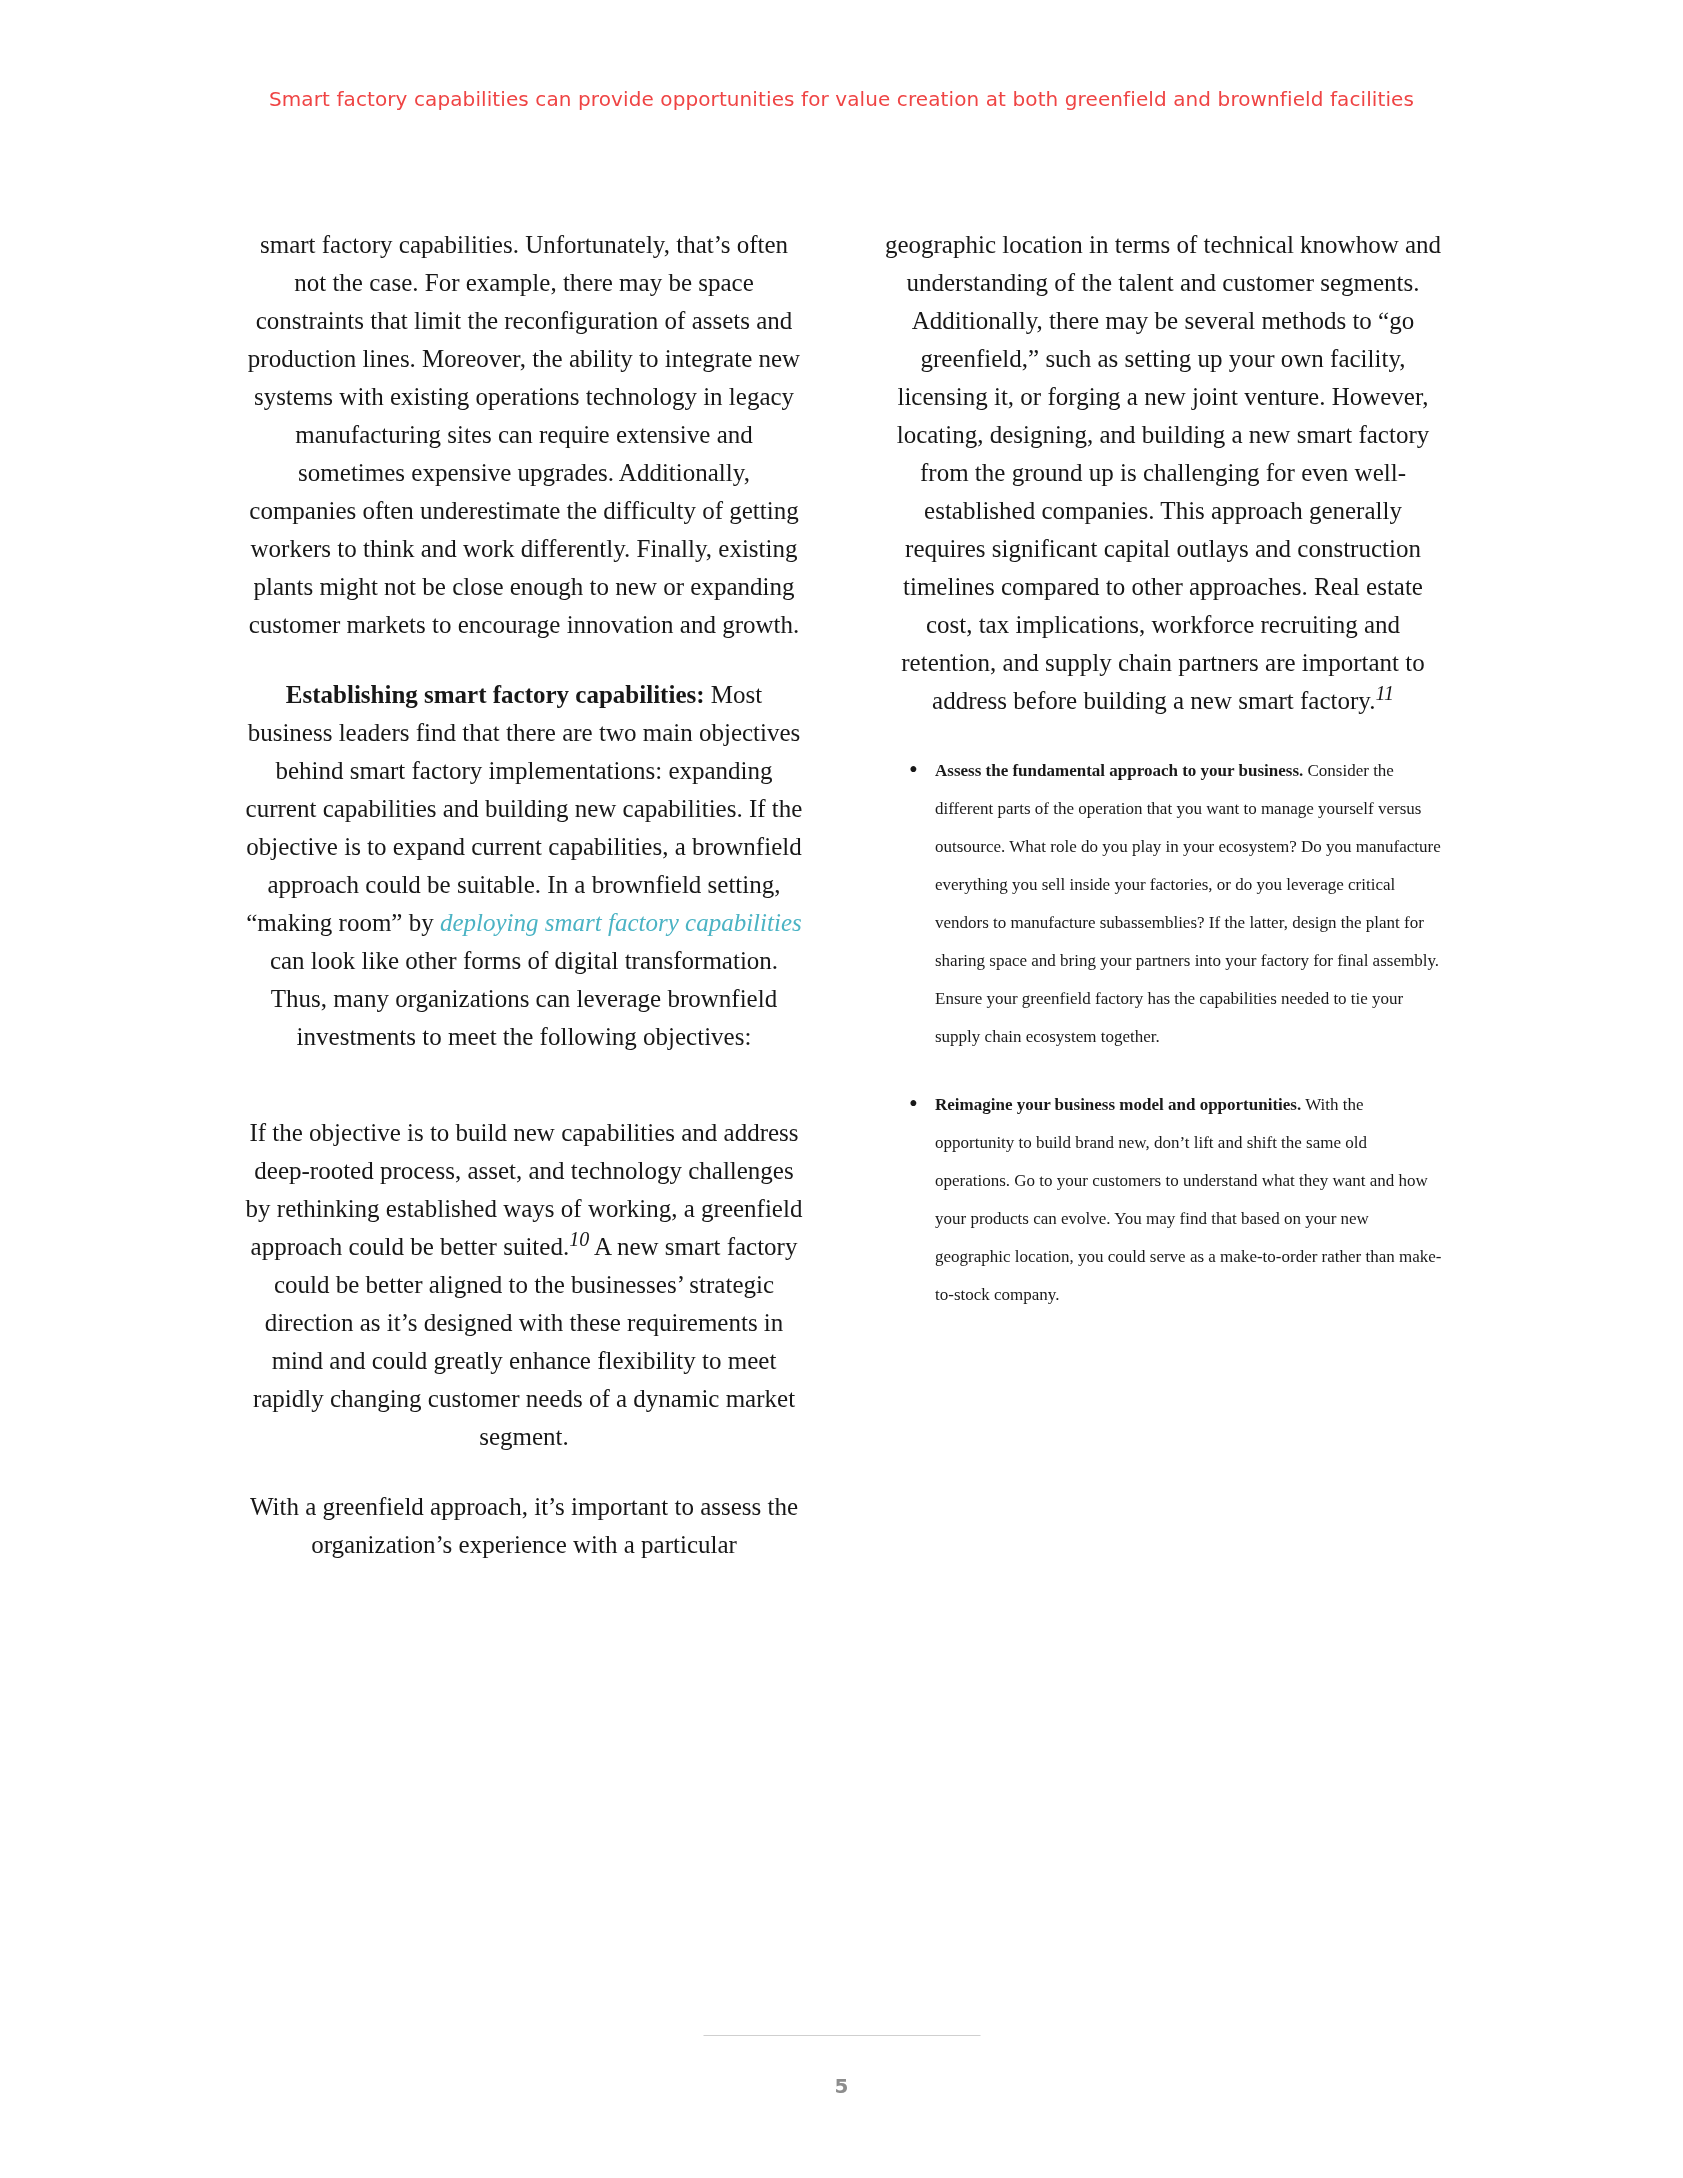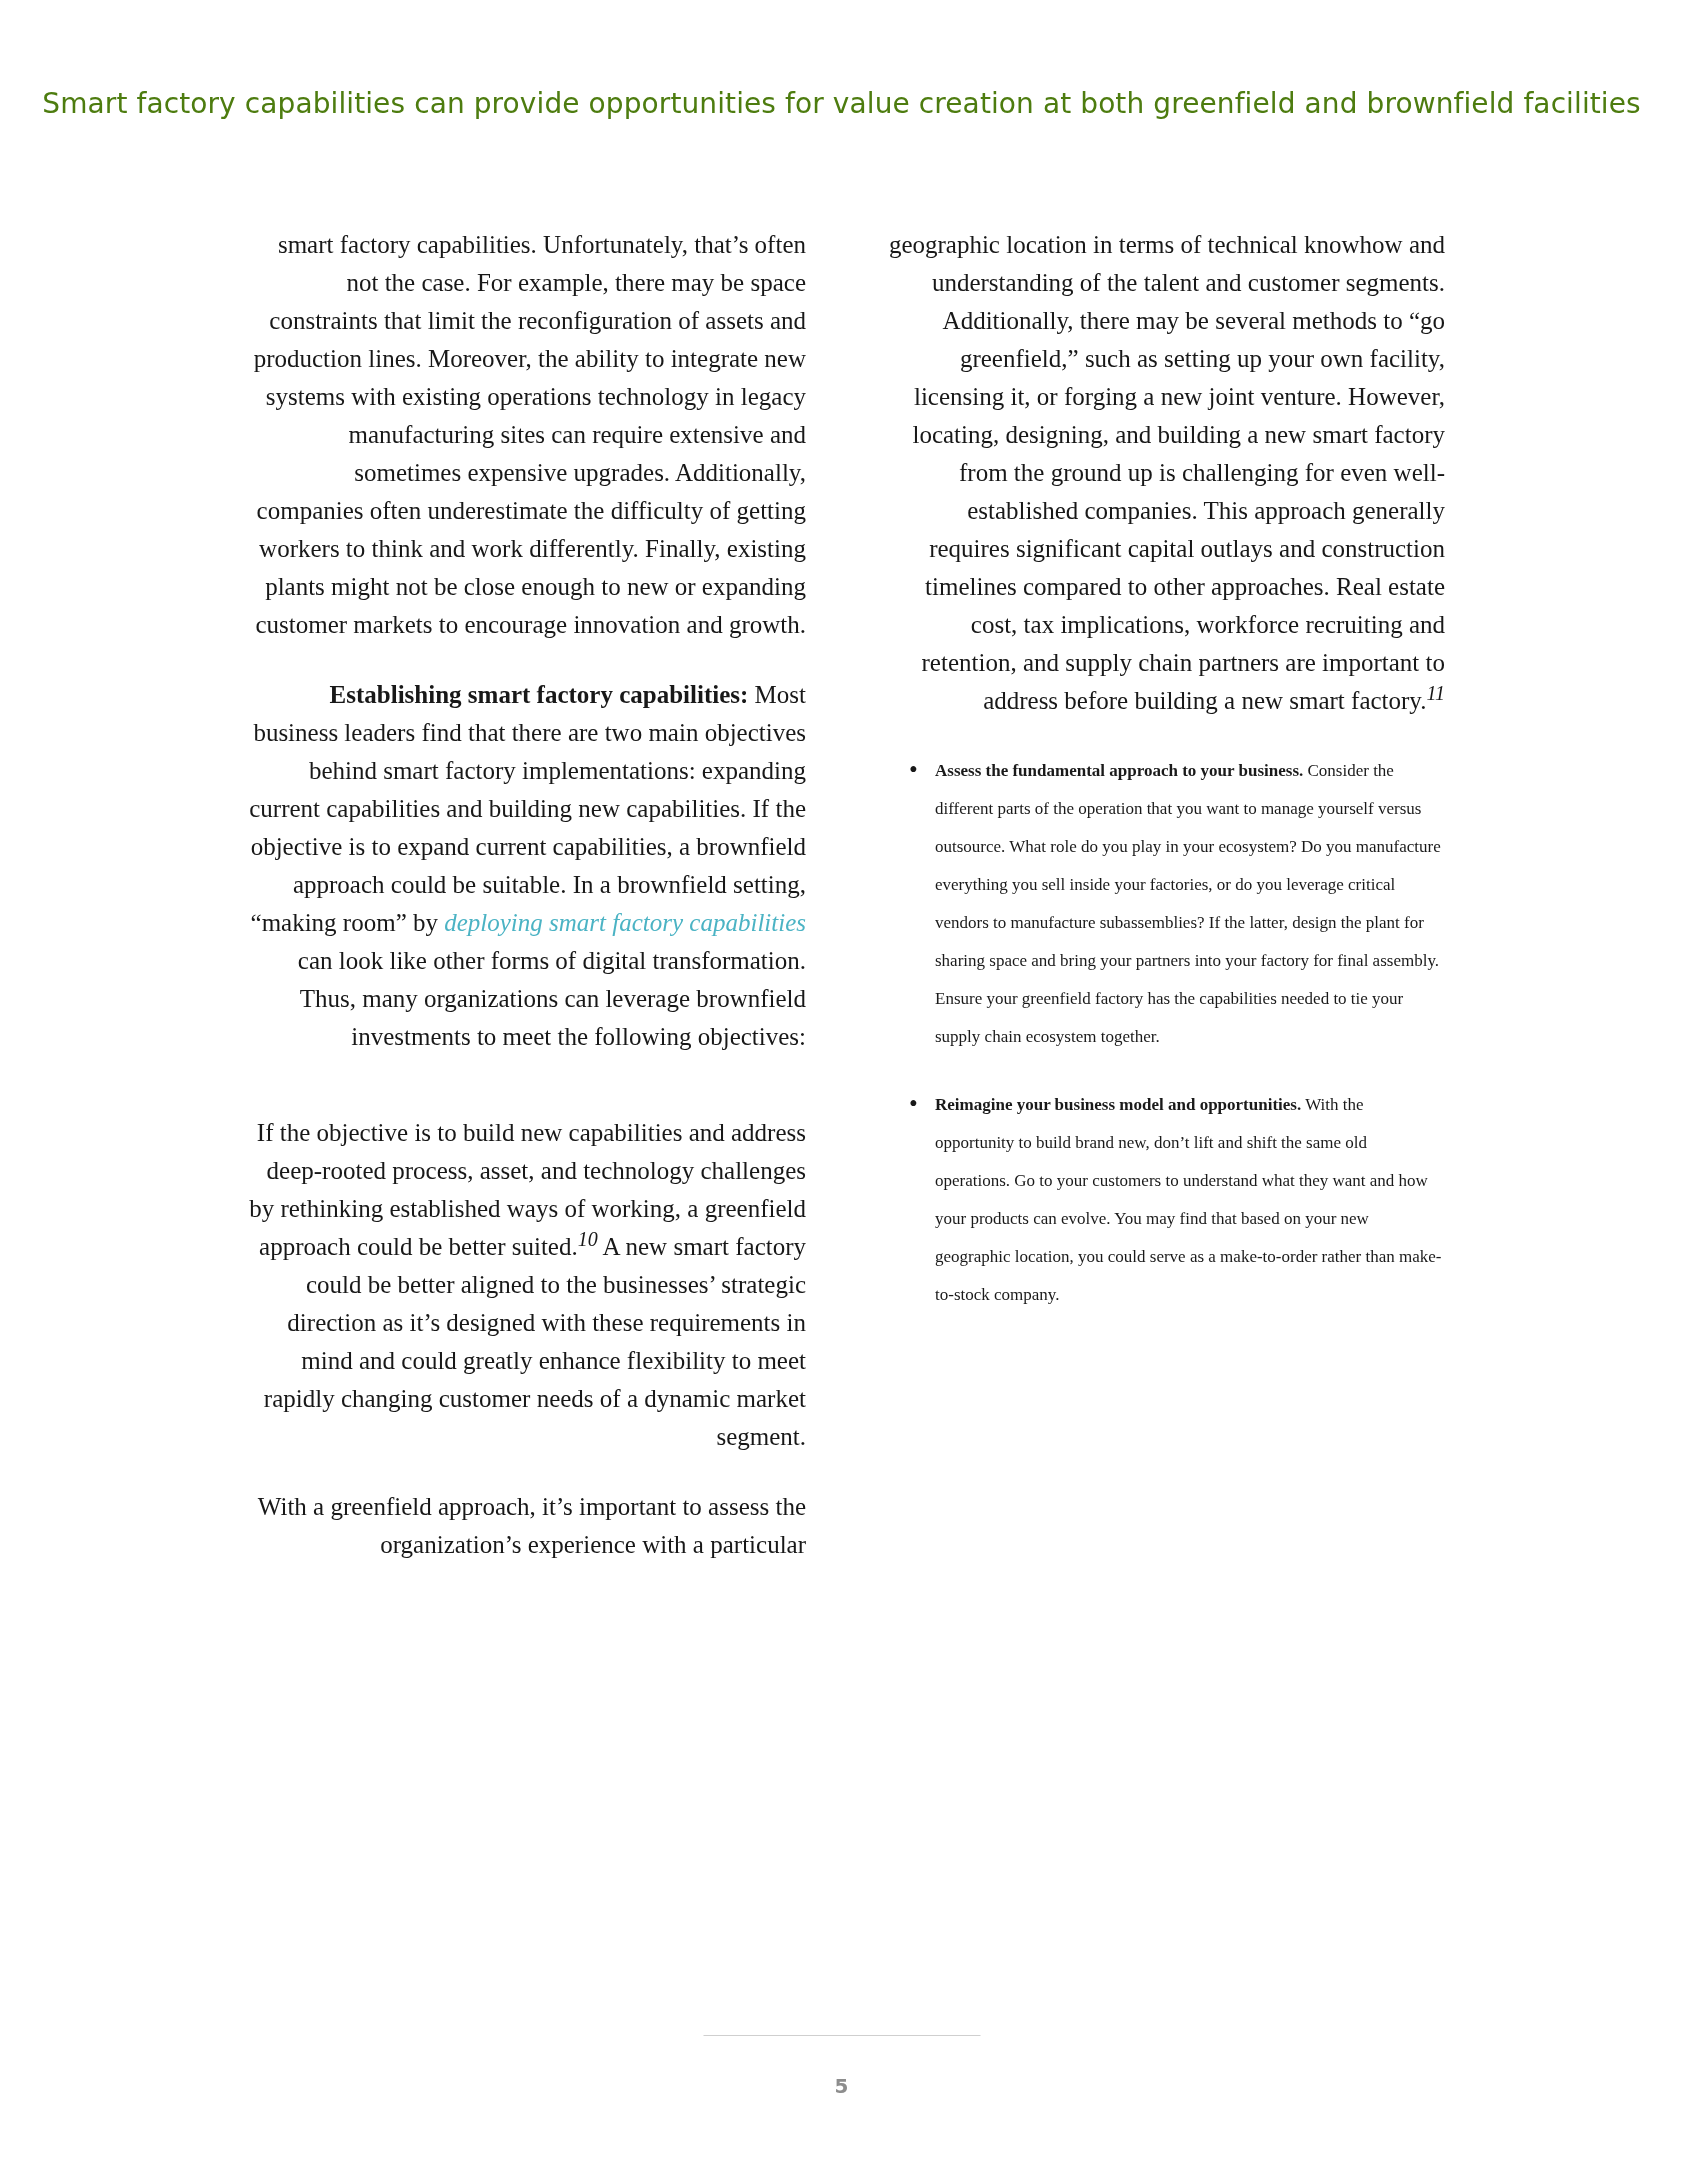--- a/index.html
+++ b/index.html
@@ -22,41 +22,41 @@
     height: 2178px;
     box-sizing: border-box;
   }
   .running-head {
     position: absolute;
     top: 87px;
     left: 0;
     right: 0;
     text-align: center;
     font-family: "DejaVu Sans", sans-serif;
-    font-size: 28px;
-    color: #4d7c0f;
+    font-size: 20px;
+    color: #ef4444;
     letter-spacing: 0.1px;
     font-weight: 400;
   }
   .columns {
     position: absolute;
     top: 226px;
     left: 242px;
     width: 1203px;
     display: flex;
     gap: 75px;
   }
   .col {
     width: 564px;
   }
   p.body {
     margin: 0 0 32px 0;
     font-size: 25px;
     line-height: 38px;
-    text-align: right;
+    text-align: center;
     color: #181818;
   }
   p.body.tight {
     margin-bottom: 16px;
   }
   .lead {
     font-weight: bold;
   }
   .teal {
     color: #4bb3c4;

